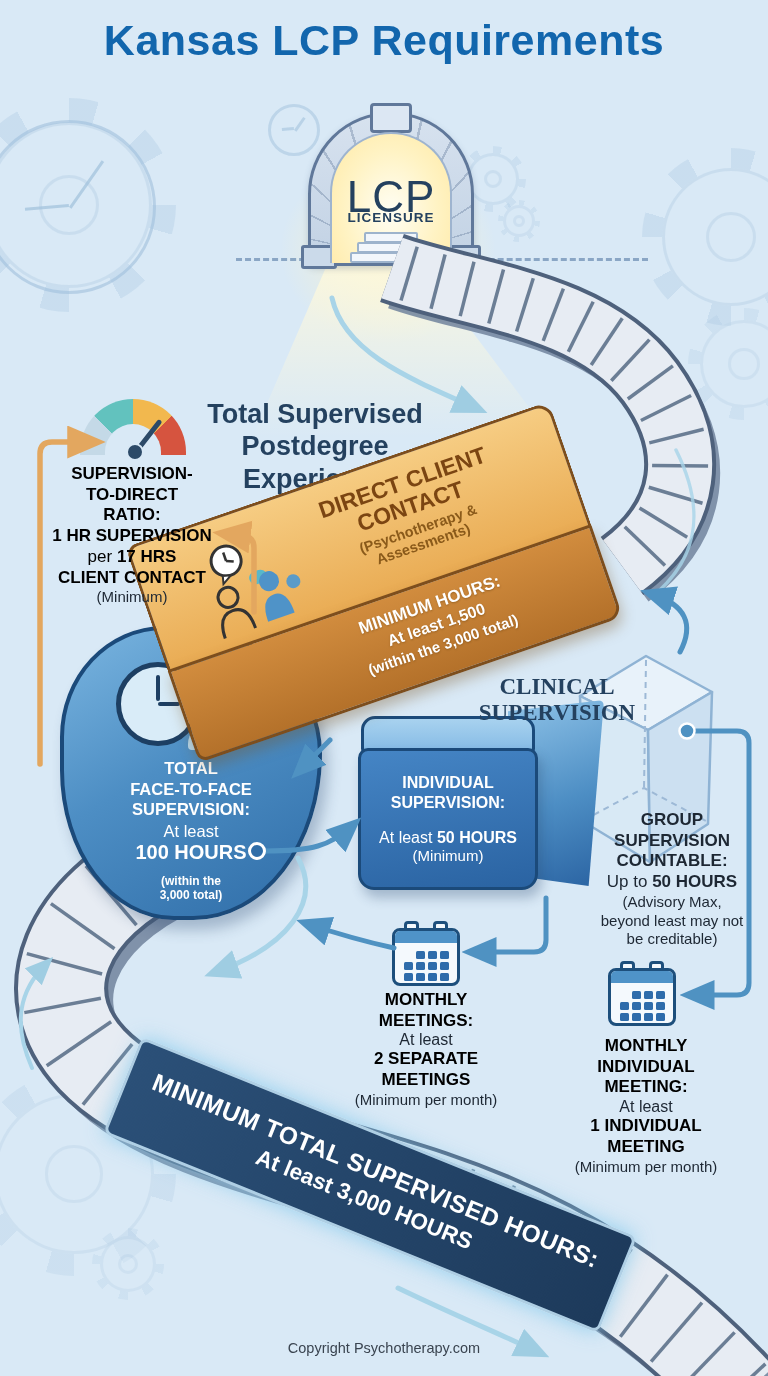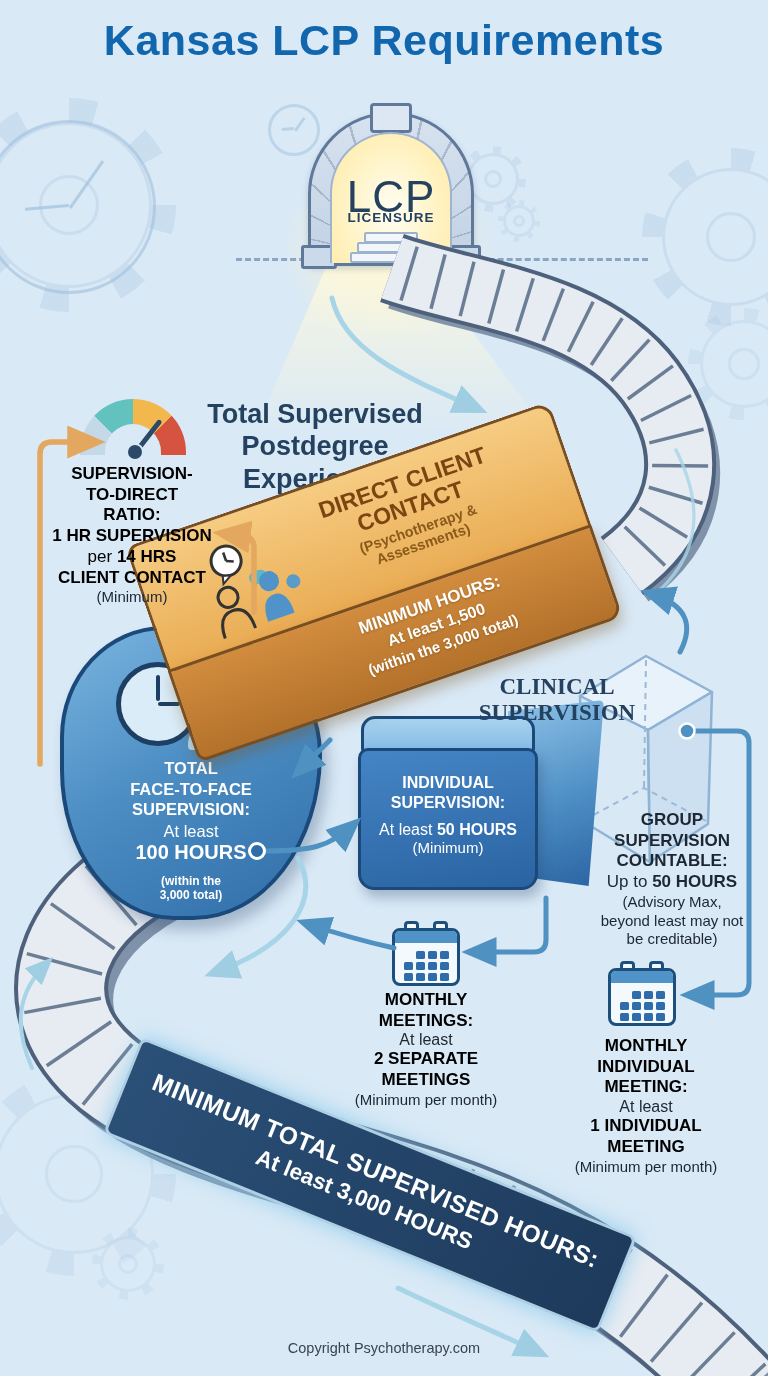--- a/index.html
+++ b/index.html
@@ -236,21 +236,21 @@
     <div class="gauge-arc"></div>
     <div class="needle"></div>
     <div class="hub"></div>
   </div>
 
   <div class="abs ctr" style="left:14px;top:464px;width:236px;z-index:25;">
     <div class="pre callout-b">SUPERVISION-
 TO-DIRECT
 RATIO:</div>
     <div class="callout-b">1 HR SUPERVISION</div>
-    <div class="callout-b"><span style="font-weight:normal;">per </span><span>14 HRS</span></div>
+    <div class="callout-b"><span style="font-weight:normal;">per </span><span>17 HRS</span></div>
     <div class="callout-b">CLIENT CONTACT</div>
     <div class="callout-r">(Minimum)</div>
   </div>
 
   <div class="orange-wrap">
     <div class="orange-top">
       <svg class="abs" style="left:58px;top:22px;" width="100" height="100" viewBox="0 0 100 100">
         <circle cx="30" cy="21" r="15" fill="#fff" stroke="#333" stroke-width="3"></circle>
         <line x1="30" y1="21" x2="30" y2="12" stroke="#333" stroke-width="2.5"></line>
         <line x1="30" y1="21" x2="37" y2="24" stroke="#333" stroke-width="2.5"></line>
@@ -295,21 +295,21 @@
 
   <div class="abs ctr pre h-clin navy" style="left:440px;top:674px;width:234px;z-index:25;font-family:Liberation Serif, serif;">CLINICAL
 SUPERVISION</div>
 
   <div class="ind-side"></div>
   <div class="ind-box">
     <div class="ind-top"></div>
     <div class="ind-front">
       <div class="pre" style="font-weight:bold;font-size:16px;line-height:1.25;">INDIVIDUAL
 SUPERVISION:</div>
-      <div style="font-size:16px;margin-top:8px;"><span>At least </span><span style="font-weight:bold;">50 HOURS</span></div>
+      <div style="font-size:16px;margin-top:16px;"><span>At least </span><span style="font-weight:bold;">50 HOURS</span></div>
       <div style="font-size:15px;">(Minimum)</div>
     </div>
   </div>
 
   <div class="abs ctr" style="left:586px;top:810px;width:172px;z-index:25;">
     <div class="pre grp-b">GROUP
 SUPERVISION
 COUNTABLE:</div>
     <div class="grp-b"><span style="font-weight:normal;">Up to </span><span>50 HOURS</span></div>
     <div class="pre callout-r" style="line-height:1.25;">(Advisory Max,

